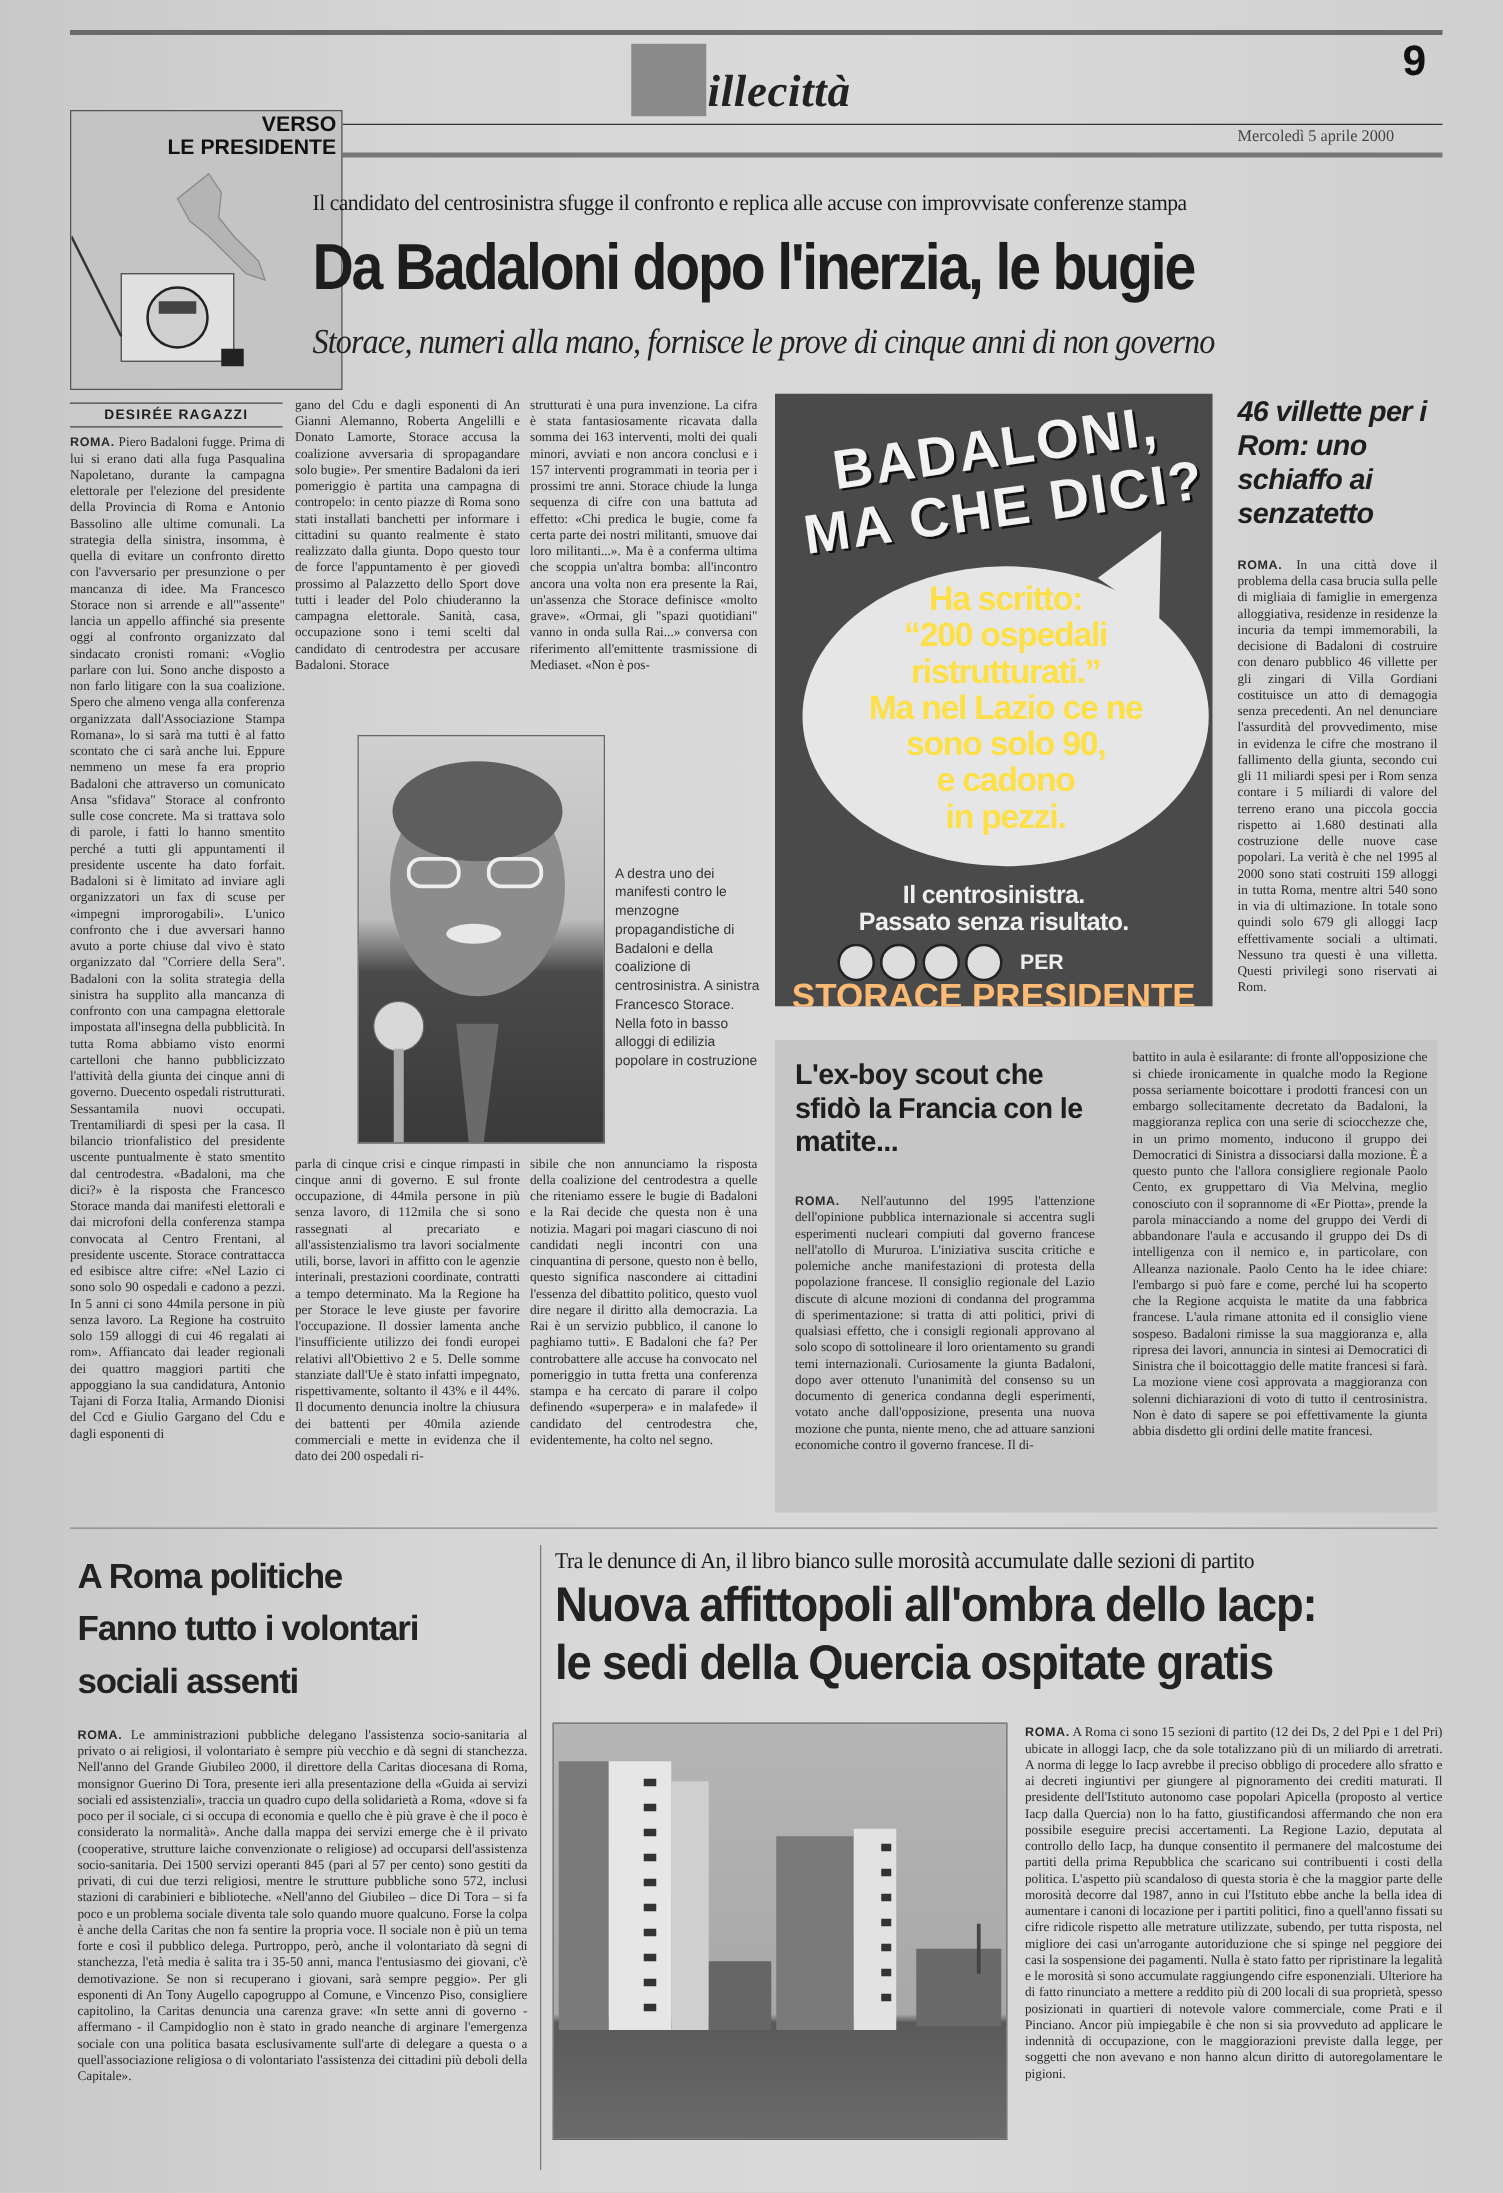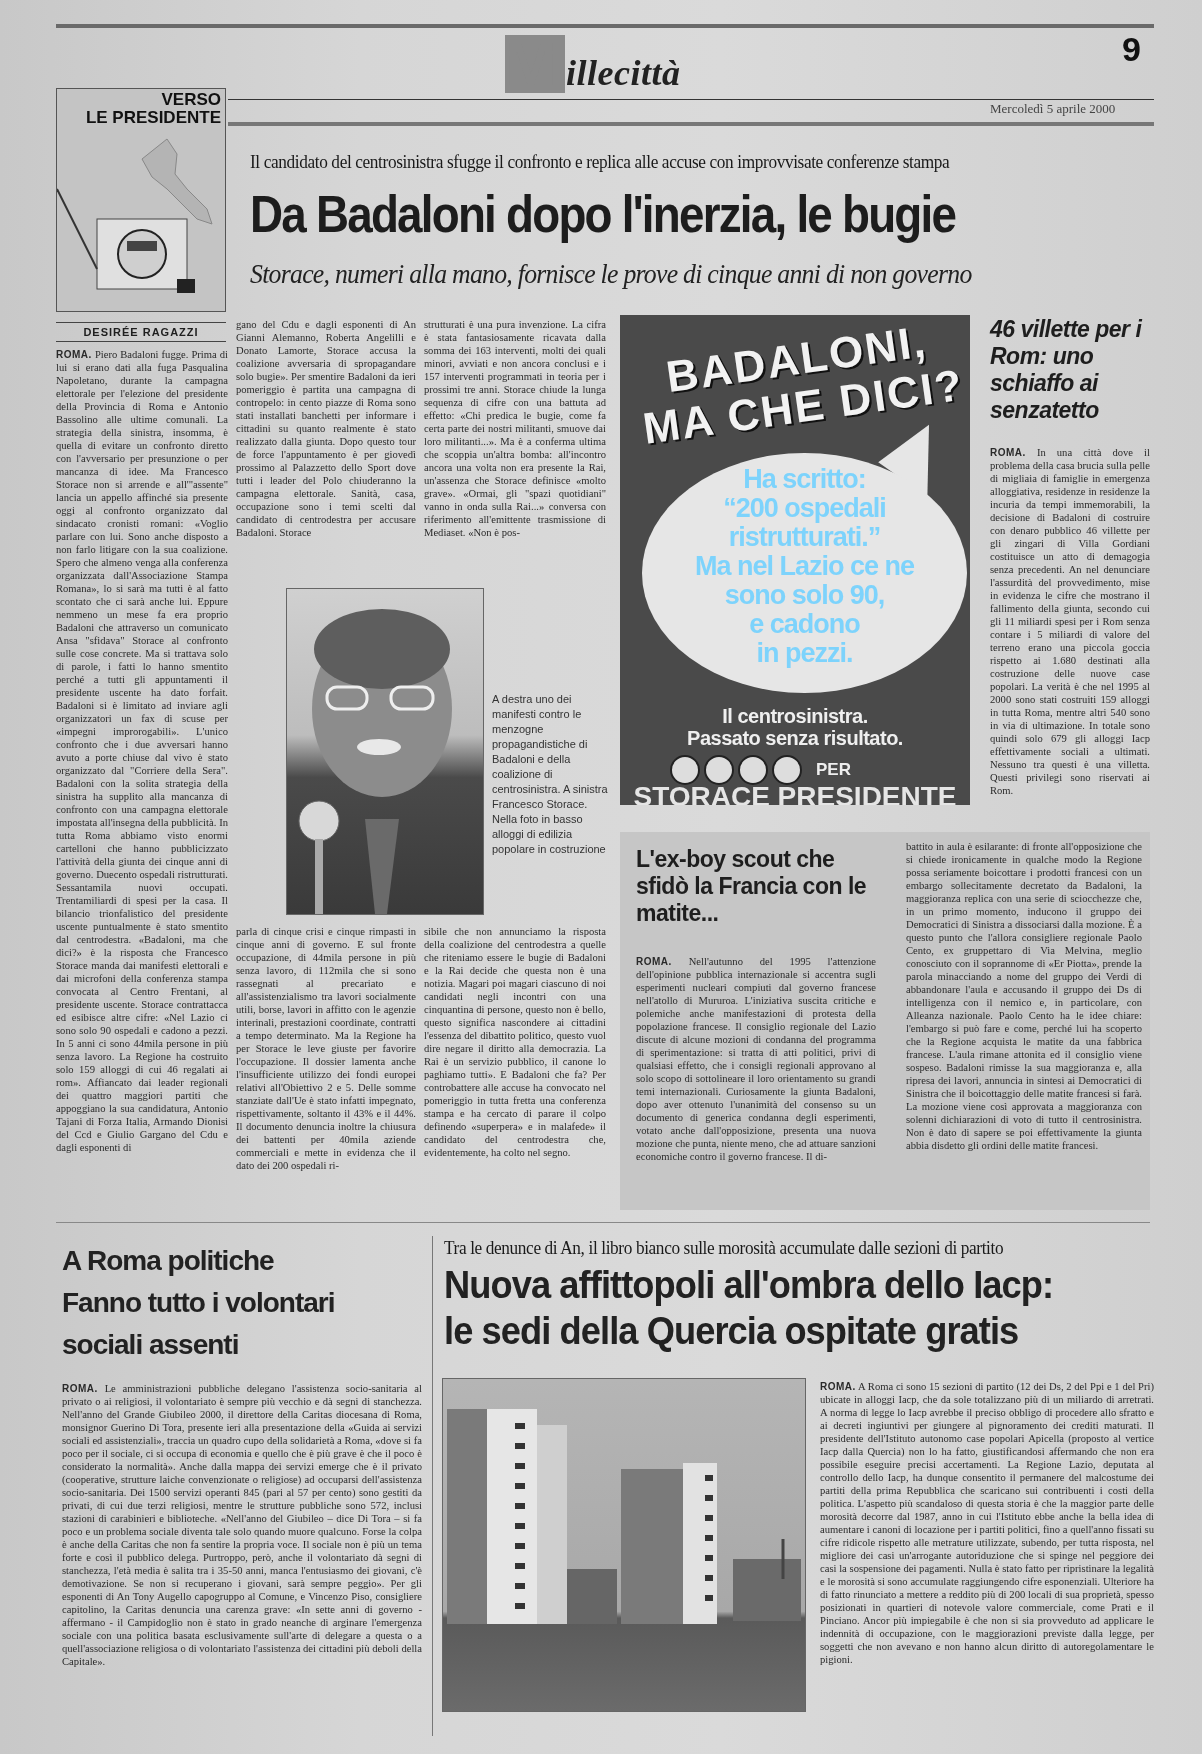--- a/index.html
+++ b/index.html
@@ -5,40 +5,40 @@
   html,body{margin:0;padding:0;}
   body{width:1202px;height:1754px;background:#cfcfcf;position:relative;overflow:hidden;font-family:"Liberation Serif",serif;color:#1e1e1e;}
   .page{position:absolute;left:0;top:0;width:1202px;height:1754px;background:linear-gradient(90deg,#c8c8c8 0%,#d6d6d6 30%,#dadada 60%,#cfcfcf 100%);}
   .abs{position:absolute;}
   .rule{position:absolute;background:#555;}
   
   .mast-m{position:absolute;left:505px;top:35px;width:60px;height:58px;background:#8a8a8a;color:#8a8a8a;font:bold 62px "Liberation Sans",sans-serif;line-height:58px;}
   .mast-title{position:absolute;left:566px;top:52px;font:italic bold 36px "Liberation Serif",serif;color:#222;letter-spacing:0.5px;}
   .page-num{position:absolute;left:1122px;top:30px;font:bold 34px "Liberation Sans",sans-serif;color:#111;}
   .date{position:absolute;left:990px;top:101px;font:13px "Liberation Serif",serif;color:#444;}
-  .section-box{position:absolute;left:56px;top:88px;width:168px;height:222px;border:1px solid #555;background:#c4c4c4;overflow:hidden;}
+  .section-box{position:absolute;left:56px;top:88px;width:168px;height:222px;border:1px solid #555;background:#c4c4c4;overflow:hidden;padding-left:48px;}
   .section-label{position:absolute;right:4px;top:2px;text-align:right;font:bold 17px "Liberation Sans",sans-serif;line-height:18px;color:#111;}
   .kicker{position:absolute;font:18px "Liberation Serif",serif;color:#1a1a1a;white-space:nowrap;letter-spacing:-0.4px;}
   .headline-main{position:absolute;left:250px;top:184px;font:bold 52px "Liberation Sans",sans-serif;color:#1d1d1d;letter-spacing:-2px;white-space:nowrap;transform:scaleX(0.88);transform-origin:left;}
   .subhead{position:absolute;left:250px;top:258px;font:italic 28px "Liberation Serif",serif;color:#222;white-space:nowrap;letter-spacing:-0.8px;transform:scaleX(0.92);transform-origin:left;}
   .byline{position:absolute;left:56px;top:322px;width:170px;text-align:center;font:bold 11px "Liberation Sans",sans-serif;letter-spacing:1px;border-top:1px solid #444;border-bottom:1px solid #444;padding:3px 0;}
   .col{position:absolute;font:10.6px/13px "Liberation Serif",serif;color:#2a2a2a;text-align:justify;overflow:hidden;}
   .col .dl{font:bold 10px "Liberation Sans",sans-serif;letter-spacing:0.5px;}
   .photo{position:absolute;overflow:hidden;border:1px solid #666;}
   .caption{position:absolute;font:11px/15px "Liberation Sans",sans-serif;color:#333;}
   .ad{position:absolute;left:620px;top:315px;width:350px;height:490px;background:#4a4a4a;overflow:hidden;}
   .ad-head{position:absolute;left:0;top:20px;width:360px;text-align:center;font:900 44px/48px "Liberation Sans",sans-serif;color:#f2f2f2;transform:rotate(-8deg);letter-spacing:2px;text-shadow:2px 2px 0 #111;}
   .bubble{position:absolute;left:22px;top:138px;width:325px;height:240px;border-radius:50%;background:#e6e6e6;}
   .bubble-tail{position:absolute;left:270px;top:110px;width:0;height:0;border-left:20px solid transparent;border-right:40px solid transparent;border-bottom:60px solid #e6e6e6;transform:rotate(35deg);}
-  .bubble-text{position:absolute;left:22px;top:150px;width:325px;text-align:center;font:bold 27px/29px "Liberation Sans",sans-serif;color:#7dd3fc;letter-spacing:-1px;}
+  .bubble-text{position:absolute;left:22px;top:150px;width:325px;text-align:center;font:bold 27px/29px "Liberation Sans",sans-serif;color:#fde047;letter-spacing:-1px;}
   .ad-slogan{position:absolute;left:0;top:390px;width:350px;text-align:center;font:bold 20px/22px "Liberation Sans",sans-serif;color:#efefef;letter-spacing:-0.5px;}
   .ad-logos{position:absolute;left:50px;top:440px;display:flex;gap:4px;align-items:center;}
   .logo{width:26px;height:26px;border-radius:50%;background:#ddd;border:2px solid #222;}
   .ad-per{font:bold 17px "Liberation Sans",sans-serif;color:#eee;margin-left:10px;}
-  .ad-foot{position:absolute;left:0;top:466px;width:350px;text-align:center;font:900 28px "Liberation Sans",sans-serif;color:#e5e5e5;letter-spacing:0;}
+  .ad-foot{position:absolute;left:0;top:466px;width:350px;text-align:center;font:900 28px "Liberation Sans",sans-serif;color:#fdba74;letter-spacing:0;}
   .side-head{position:absolute;font:bold 23px/27px "Liberation Sans",sans-serif;color:#1e1e1e;letter-spacing:-0.5px;}
   .box-scout{position:absolute;left:620px;top:832px;width:530px;height:378px;background:#c6c6c6;}
   .big-head{position:absolute;font:bold 38px/44px "Liberation Sans",sans-serif;color:#222;letter-spacing:-1px;white-space:nowrap;}
 </style>
 </head>
 <body>
 
 <div class="page">
 
   <div class="rule" style="left:56px;top:24px;width:1098px;height:4px;background:#6a6a6a;"></div>

